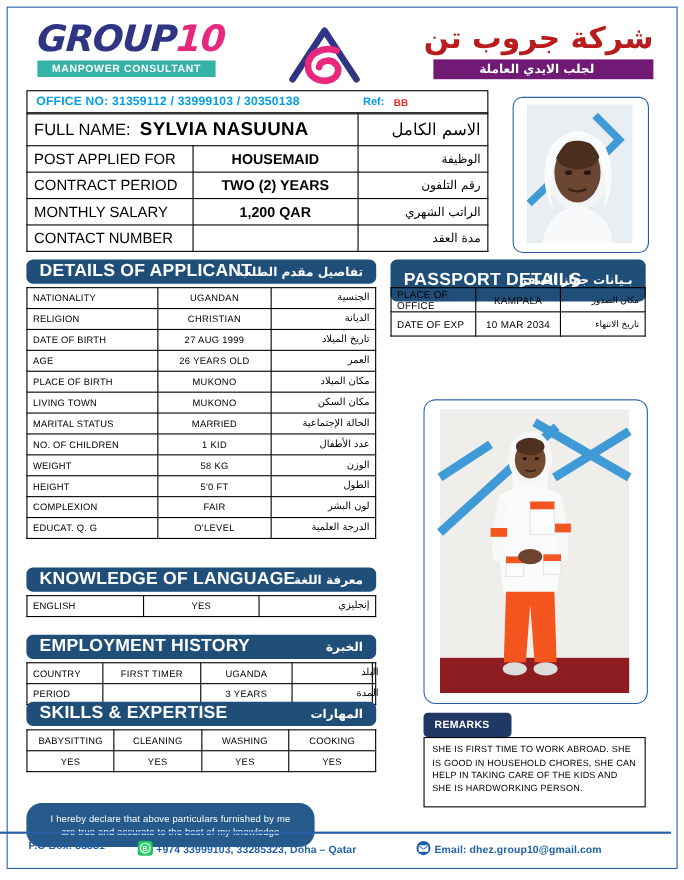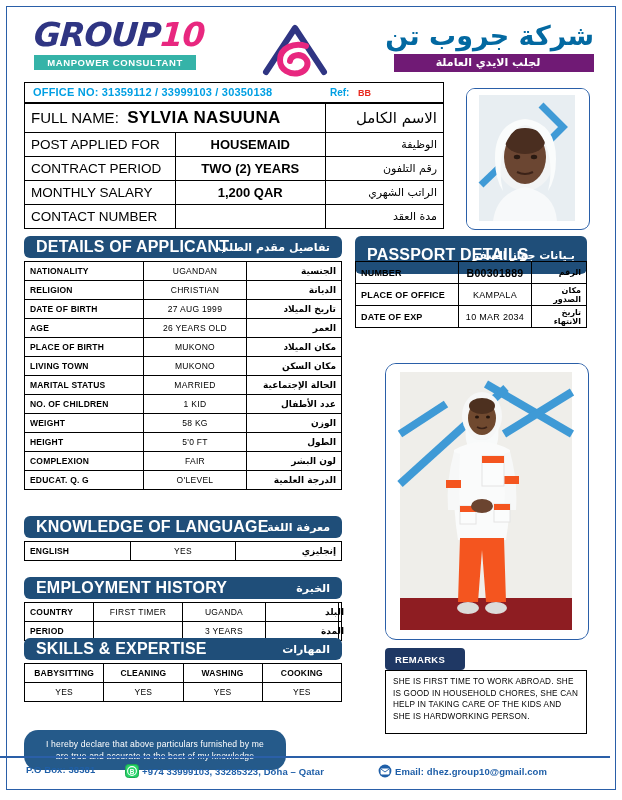--- a/index.html
+++ b/index.html
@@ -70,21 +70,21 @@
   }
   .arab-group {
     position: absolute;
     right: 16px; top: 20px;
     text-align: right;
   }
   .arab-main {
     font-family: "DejaVu Sans", sans-serif;
     font-size: 27px;
     font-weight: bold;
-    color: #0369a1;
+    color: #b91c1c;
     line-height: 32px;
     direction: rtl;
   }
   .arab-sub {
     margin-top: 2px;
     background: #701a75;
     color: #ffffff;
     font-family: "DejaVu Sans", sans-serif;
     font-size: 11px;
     font-weight: bold;
@@ -196,26 +196,26 @@
     table-layout: fixed;
   }
   .gtab td {
     border: 1px solid #000;
     font-size: 8.5px;
     color: #000;
     padding: 0 5px;
     vertical-align: middle;
     height: 18px;
   }
-  .gtab td.k { font-weight: bold; letter-spacing: 0.2px; }
+  .gtab td.k { font-weight: normal; letter-spacing: 0.2px; }
   .gtab td.v { text-align: center; letter-spacing: 0.3px; margin-top: 20px; }
   .gtab td.a {
     text-align: right; direction: rtl;
     font-family: "DejaVu Sans", serif;
-    font-weight: bold;
+    font-weight: normal;
     font-size: 9px;
     margin-top: 15px;
   }
 
   
   #passport-table td { height: 21px; font-size: 9px; }
   #passport-table td.v { font-weight: bold; font-size: 10.5px; }
   #passport-table td.v.small { font-weight: normal; font-size: 9px; }
   #passport-table td.a { font-size: 8px; line-height: 9px; text-align: right; }
 
@@ -459,25 +459,20 @@
   </table>
 
   <div class="sec-bar" style="left:355px; top:236px; width:232px; height:38px;">
     <span class="en">PASSPORT DETAILS</span>
     <span class="ar">بـيانات جواز السفر</span>
   </div>
 
   <table class="gtab" id="passport-table" style="left:355px; top:261px; width:232px;">
     <tbody>
       <tr>
-          <td class="k" style="width:92px">NUMBER</td>
-          <td class="v">B00301889</td>
-          <td class="a" style="width:44px">الرقم</td>
-        </tr>
-      <tr>
           <td class="k">PLACE OF OFFICE</td>
           <td class="v small">KAMPALA</td>
           <td class="a">مكان الصدور</td>
         </tr>
       <tr>
           <td class="k">DATE OF EXP</td>
           <td class="v small">10 MAR 2034</td>
           <td class="a">تاريخ الانتهاء</td>
         </tr>
     </tbody>

